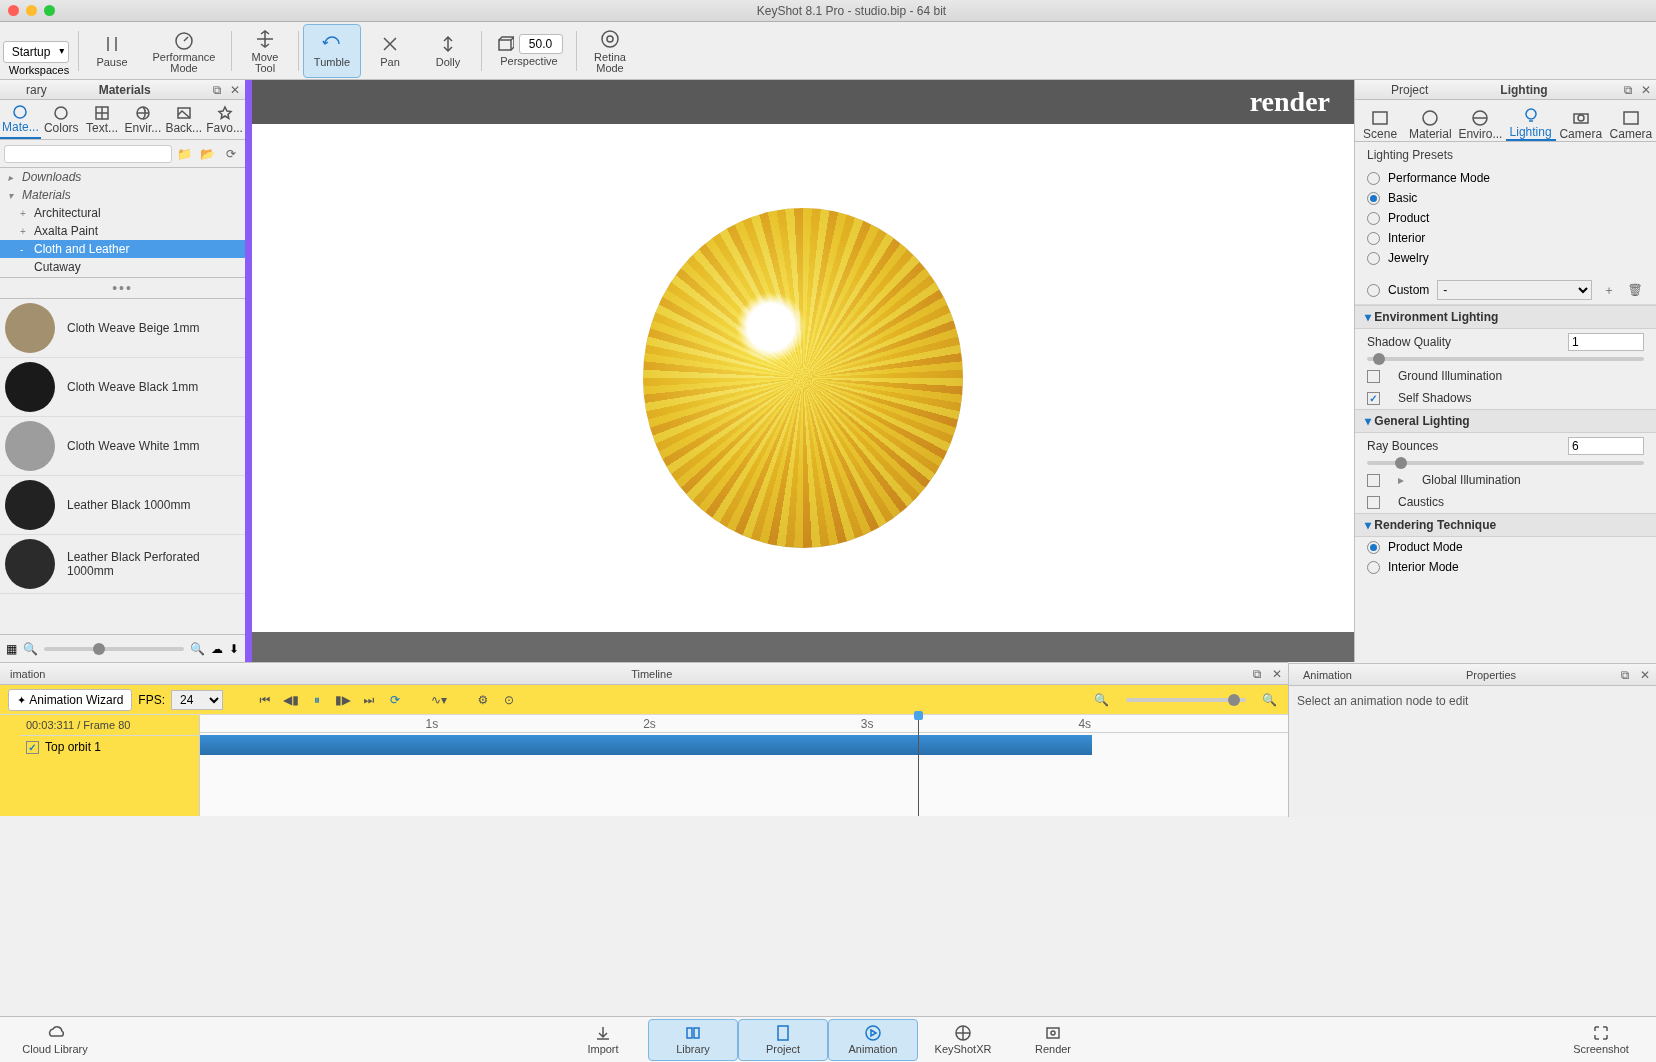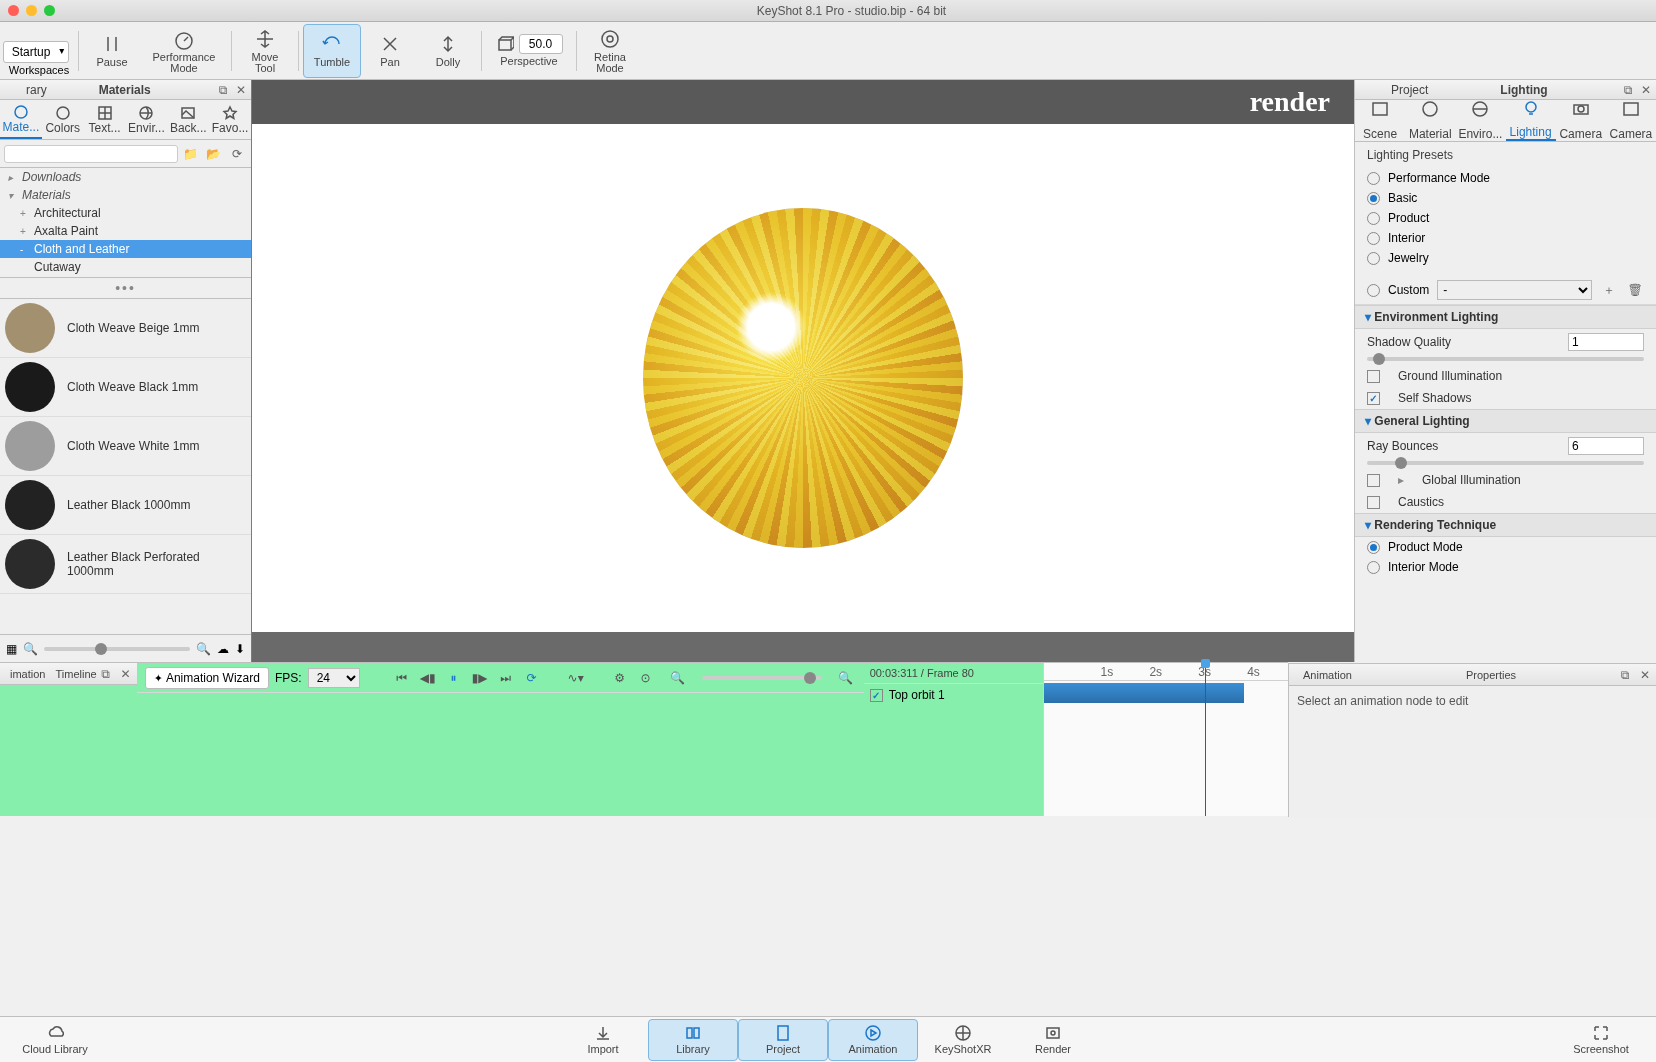--- a/index.html
+++ b/index.html
@@ -16,21 +16,21 @@
 .tb-btn.active{background:#cfe6f7; border:1px solid #7db7e0;}
 .tb-btn svg{width:22px;height:22px;fill:none;stroke:#555;stroke-width:1.5;}
 .tb-btn.active svg{stroke:#1b76c9;}
 .tb-lbl{font-size:11px;margin-top:2px;line-height:11px;text-align:center;}
 .tb-sep{width:1px;height:40px;background:#c8c8c8;margin:0 4px;}
 .tb-drop{border:1px solid #bbb;background:#fff;padding:3px 18px 3px 8px;border-radius:3px;position:relative;margin-right:6px;margin-top:16px;}
 .tb-drop::after{content:"▾";position:absolute;right:4px;top:3px;font-size:10px;}
 .tb-num{border:1px solid #bbb;background:#fff;padding:2px 6px;width:44px;text-align:center;border-radius:3px;margin-left:3px;}
 
 .main { display:flex; height:582px; }
-.left { width:252px; background:#efefef; border-right:1px solid #8b5cf6; display:flex; flex-direction:column; }
+.left { width:252px; background:#efefef; border-right:7px solid #8b5cf6; display:flex; flex-direction:column; }
 .panel-tabs { height:20px; background:linear-gradient(#f4f4f4,#e4e4e4); border-bottom:1px solid #bfbfbf; display:flex; align-items:center; font-size:11px; }
 .ptab{padding:0 26px;color:#444;}
 .ptab.active{font-weight:600;}
 .picons{margin-left:auto;display:flex;gap:2px;padding-right:2px;}
 .picons span{width:16px;height:16px;display:inline-flex;align-items:center;justify-content:center;cursor:pointer;color:#666;}
 .sub-tabs{height:40px;display:flex;border-bottom:1px solid #bfbfbf;}
 .stab{flex:1;display:flex;flex-direction:column;align-items:center;justify-content:center;font-size:10px;color:#444;cursor:pointer;}
 .stab.active{color:#1b76c9;border-bottom:2px solid #1b76c9;}
 .stab svg{width:16px;height:16px;stroke:#555;fill:none;stroke-width:1.5;}
 .stab.active svg{stroke:#1b76c9;}
@@ -55,21 +55,21 @@
 .vp-head{height:44px;background:#595959;color:#fff;display:flex;align-items:center;justify-content:flex-end;padding:0 24px;}
 .vp-head span{font-family:Georgia,serif;font-size:28px;font-weight:700;}
 .vp-canvas{flex:1;background:#fff;display:flex;align-items:center;justify-content:center;position:relative;overflow:hidden;}
 .render-obj{width:320px;height:340px;border-radius:50%;background:radial-gradient(circle at 40% 35%,#fff 0%,#fff 8%,transparent 12%),radial-gradient(circle at 40% 40%,#f7e27a 0%,#d4a838 45%,#b8872e 80%);position:relative;overflow:hidden;}
 .render-obj::before{content:"";position:absolute;inset:0;background:repeating-conic-gradient(#e6c458 0deg 3deg,#c79a30 3deg 6deg,#f2dd88 6deg 9deg,#a9782a 9deg 12deg);mix-blend-mode:overlay;opacity:.6;border-radius:50%;}
 .vp-foot{height:30px;background:#6a6a6a;}
 
 .right{width:302px;background:#efefef;border-left:1px solid #bfbfbf;display:flex;flex-direction:column;overflow:auto;}
 .right .panel-tabs .ptab{padding:0 36px;}
 .rtabs{height:42px;display:flex;border-bottom:1px solid #bfbfbf;}
-.rtab{flex:1;display:flex;flex-direction:column;align-items:center;justify-content:space-between;font-size:10px;color:#444;cursor:pointer;}
+.rtab{flex:1;display:flex;flex-direction:column;align-items:center;justify-content:flex-end;font-size:10px;color:#444;cursor:pointer;}
 .rtab.active{color:#1b76c9;border-bottom:2px solid #1b76c9;}
 .rtab svg{width:18px;height:18px;stroke:#555;fill:none;stroke-width:1.5;}
 .rtab.active svg{stroke:#1b76c9;}
 .section-title{padding:6px 12px;font-size:12px;color:#404040;}
 .radio-list{padding:0 12px 8px;}
 .rad{display:flex;align-items:center;gap:8px;padding:3px 0;cursor:pointer;}
 .rad .circ{width:13px;height:13px;border:1px solid #888;border-radius:50%;display:inline-flex;align-items:center;justify-content:center;}
 .rad.sel .circ::after{content:"";width:7px;height:7px;background:#1b76c9;border-radius:50%;}
 .custom-row{display:flex;align-items:center;gap:8px;padding:4px 12px;border-bottom:1px solid #d8d8d8;}
 .custom-row select{flex:1;border:1px solid #bbb;padding:1px;}
@@ -78,36 +78,36 @@
 .collapsible::before{content:"▾ ";color:#1b76c9;}
 .prop-row{display:flex;align-items:center;padding:4px 12px;gap:18px;}
 .prop-row label{flex:1;font-size:12px;color:#333;}
 .prop-row input[type=text]{width:76px;border:1px solid #bbb;padding:1px 3px;}
 .chk{width:13px;height:13px;border:1px solid #888;display:inline-flex;align-items:center;justify-content:center;}
 .chk.on::after{content:"✓";color:#1b76c9;font-size:10px;font-weight:bold;}
 .slider-row{padding:2px 12px 4px;}
 .slider-row .track{height:4px;background:#ccc;border-radius:2px;position:relative;}
 .slider-row .track .k{position:absolute;top:-4px;width:12px;height:12px;background:#888;border-radius:50%;}
 
-.timeline{height:154px;border-top:1px solid #bfbfbf;background:#86efac;display:flex;flex-direction:row;}
+.timeline{height:154px;border-top:1px solid #bfbfbf;background:#fde047;display:flex;flex-direction:column;}
 .tl-head{height:22px;background:linear-gradient(#f4f4f4,#e4e4e4);border-bottom:1px solid #bfbfbf;display:flex;align-items:center;}
 .tl-head .lbl{padding:0 10px;font-size:11px;color:#444;}
 .tl-head .center{flex:1;text-align:center;font-size:11px;color:#444;}
 .tl-head .ri{display:flex;gap:2px;padding-right:2px;}
 .tl-head .ri span{width:18px;text-align:center;cursor:pointer;color:#666;}
 .tl-ctrl{height:30px;display:flex;align-items:center;padding:0 8px;gap:6px;border-bottom:1px solid #d8d8d8;}
 .tl-ctrl .aw{border:1px solid #bbb;background:#fff;padding:3px 8px;border-radius:3px;cursor:pointer;font-size:11px;}
 .tl-ctrl select{border:1px solid #bbb;padding:1px 4px;width:52px;}
 .tl-ctrl .pbtn{width:20px;height:20px;display:inline-flex;align-items:center;justify-content:center;cursor:pointer;color:#555;}
 .tl-ctrl .pbtn.active{color:#1b76c9;}
 .tl-ctrl .spacer{flex:1;}
 .tl-ctrl .zslider{width:120px;height:4px;background:#ccc;border-radius:2px;position:relative;margin:0 8px;}
 .tl-ctrl .zslider .zk{position:absolute;right:6px;top:-4px;width:12px;height:12px;background:#888;border-radius:50%;}
 .tl-body{flex:1;display:flex;}
-.tl-left{width:180px;border-right:1px solid #cfcfcf;}
+.tl-left{width:180px;border-right:1px solid #cfcfcf;margin-left:20px;}
 .tl-left .info{padding:4px 6px;font-size:11px;color:#444;border-bottom:1px solid #d8d8d8;}
 .tl-left .trk{padding:4px 6px;font-size:12px;display:flex;align-items:center;gap:6px;}
 .tl-right{flex:1;position:relative;background:#fafafa;}
 .tl-ruler{height:18px;border-bottom:1px solid #d0d0d0;position:relative;font-size:10px;color:#666;}
 .tl-ruler span{position:absolute;top:2px;margin-left:8px;}
 .tl-track{height:20px;background:linear-gradient(#3a8fd6,#2a6fab);margin-top:2px;position:relative;width:82%;}
 .tl-play{position:absolute;top:0;bottom:0;width:1px;background:#555;left:66%;}
 .tl-play::before{content:"";position:absolute;top:-4px;left:-4px;width:9px;height:9px;background:#4aa3e8;border-radius:2px;}
 
 .props-panel{position:absolute;right:0;top:663px;width:368px;height:154px;background:#efefef;border-left:1px solid #bfbfbf;border-top:1px solid #bfbfbf;}

